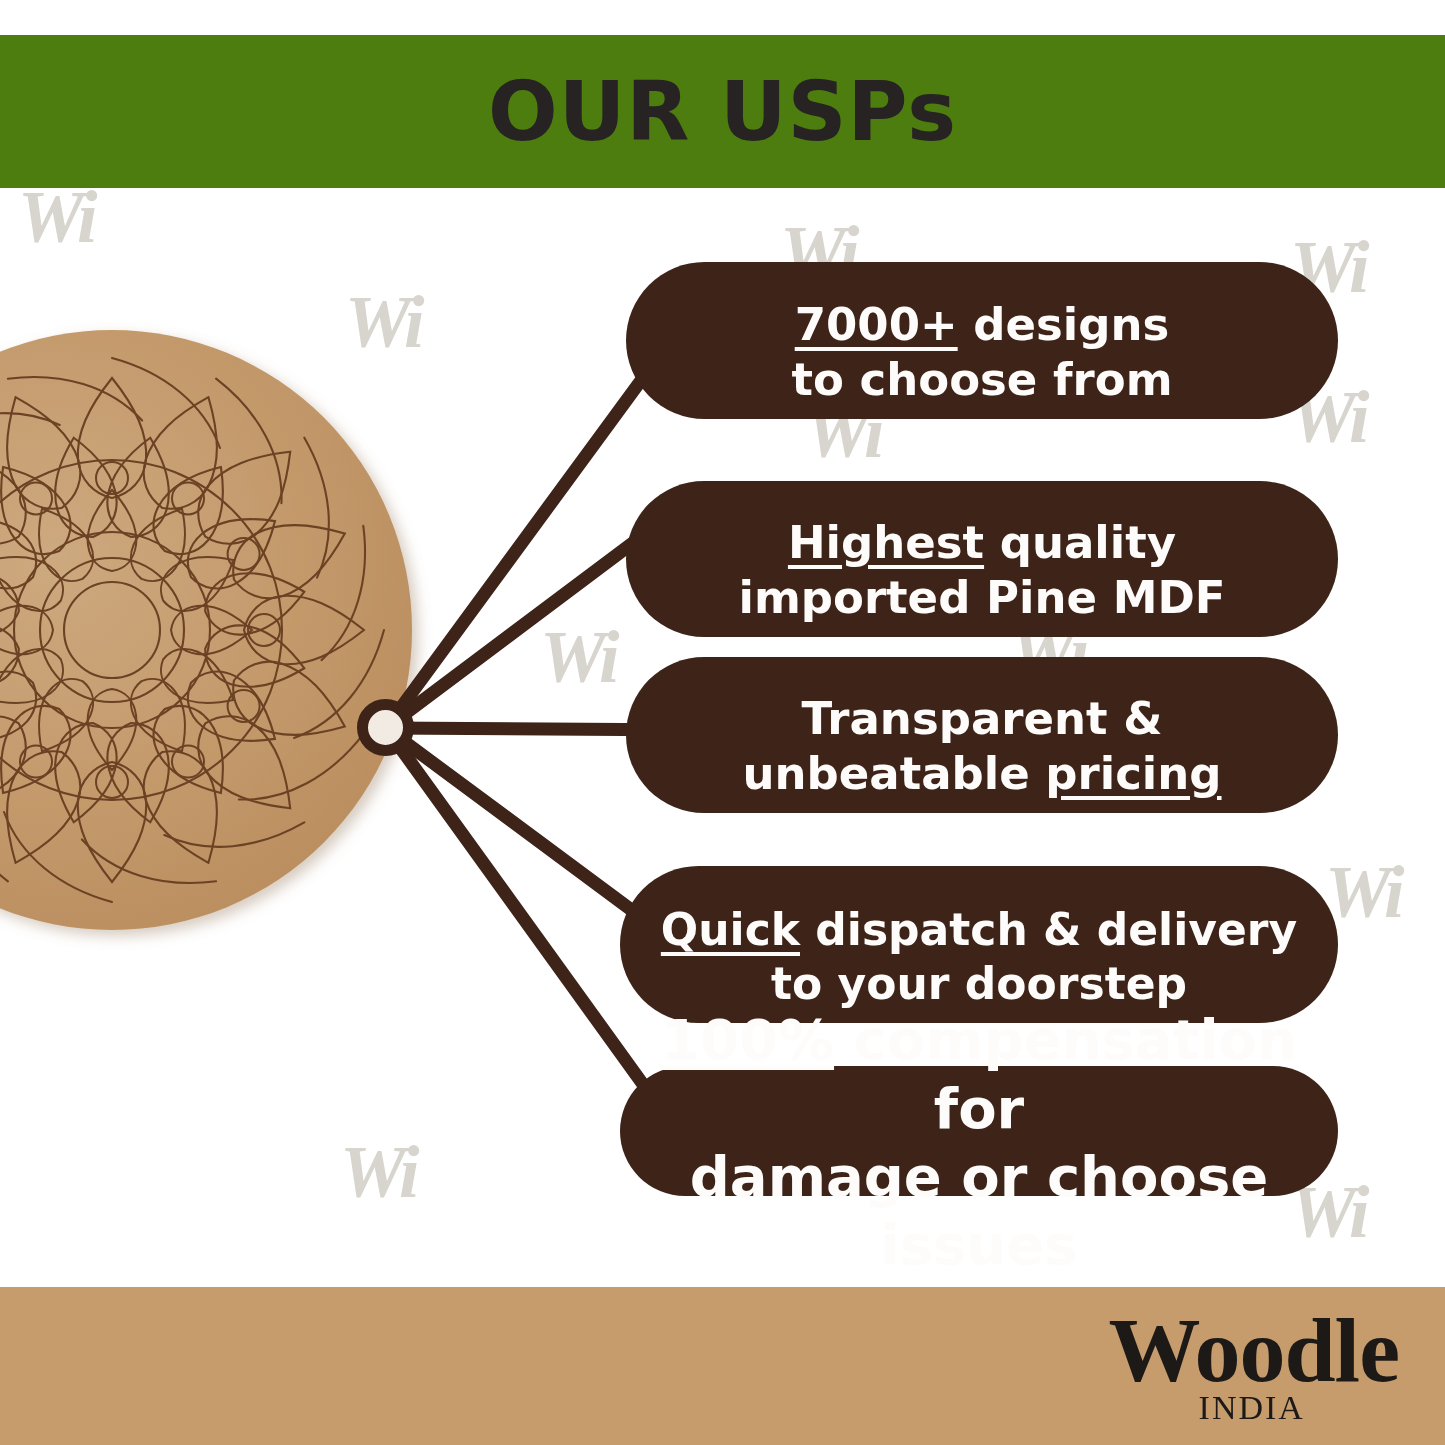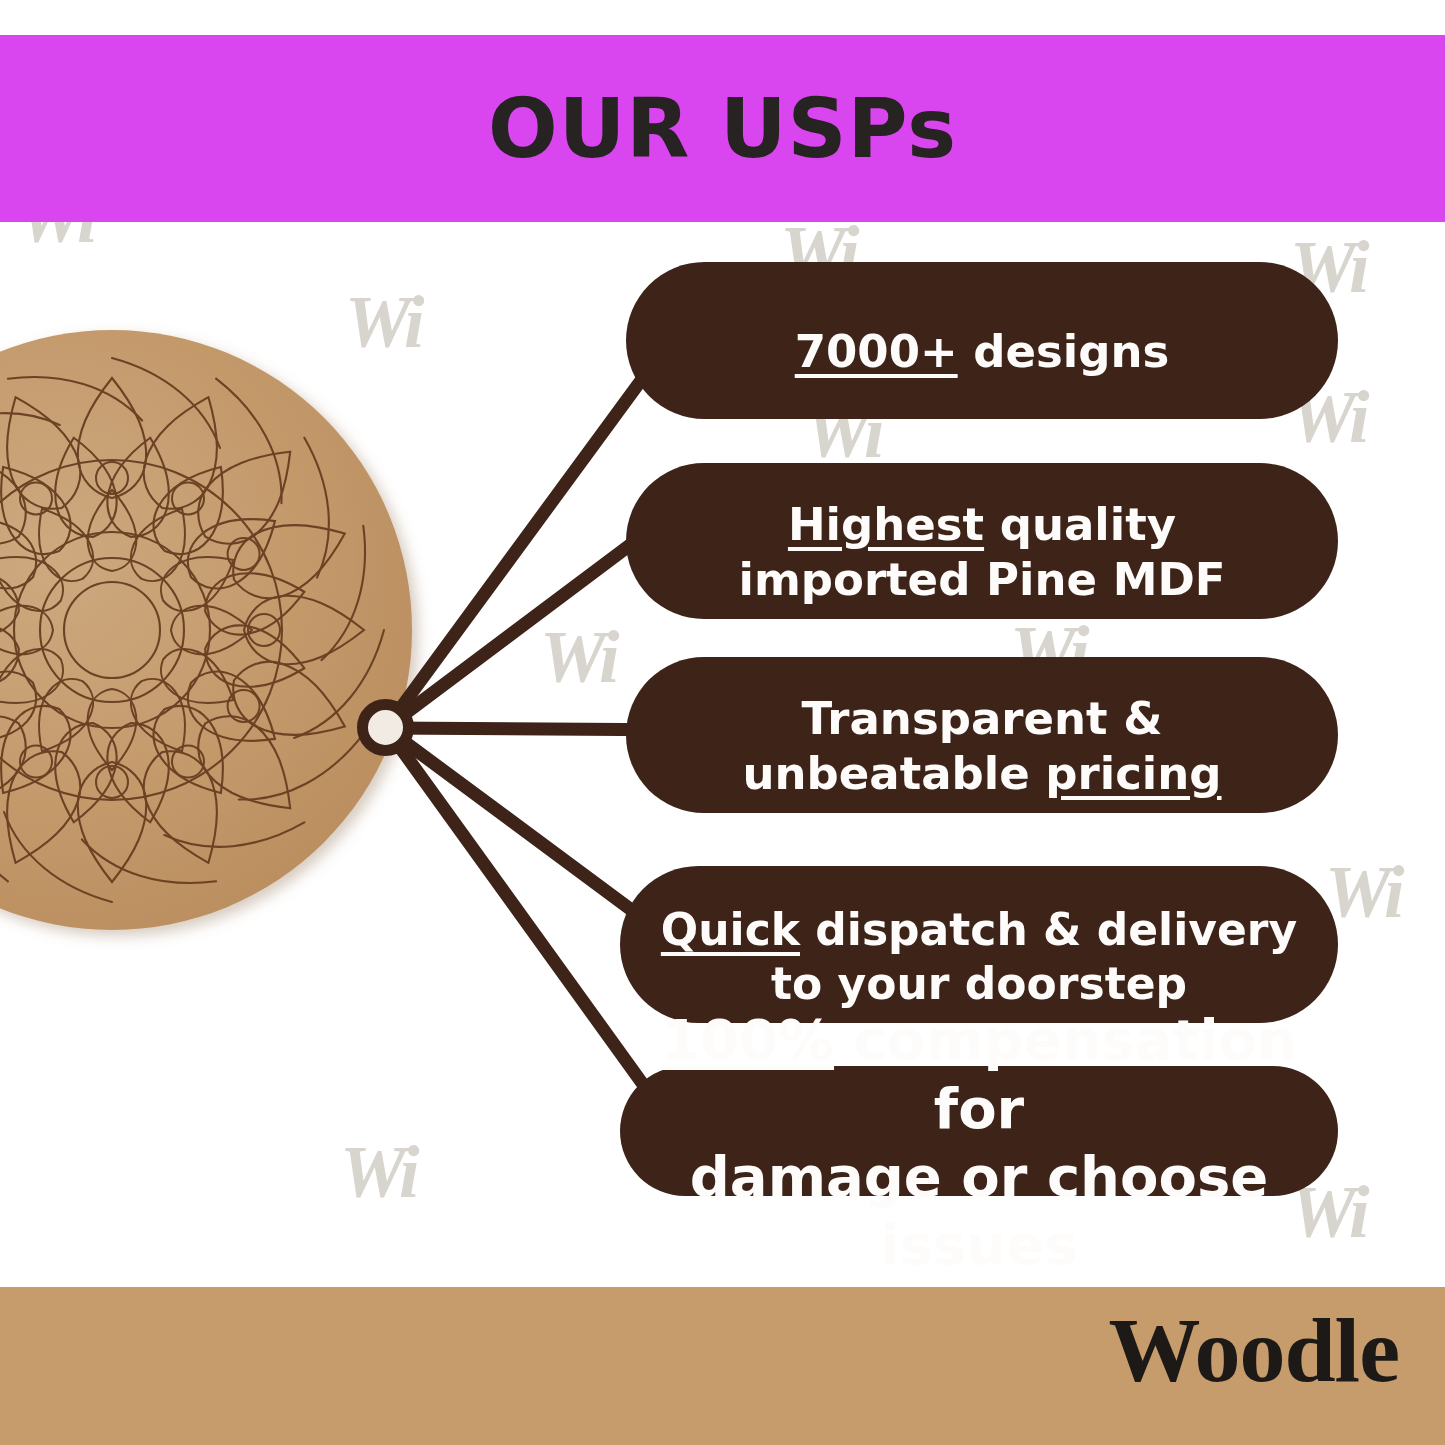--- a/index.html
+++ b/index.html
@@ -47,22 +47,22 @@
     width: 660px;
     height: 660px;
     z-index: 2;
   }
   #mandala-board svg { display: block; width: 100%; height: 100%; }
 
   
   #header-band {
     position: absolute;
     left: 0; top: 35px;
-    width: 1445px; height: 187px;
-    background: #d946ef;
+    width: 1445px; height: 153px;
+    background: #4d7c0f;
     z-index: 6;
     display: flex;
     align-items: center;
     justify-content: center;
   }
   #page-title {
     font-family: "DejaVu Sans", sans-serif;
     font-weight: 700;
     font-size: 82px;
     letter-spacing: 1px;
@@ -132,21 +132,21 @@
     padding: 0 24px;
   }
   .usp-pill .pill-text { display: block; margin-top: 24px; }
   .usp-pill u {
     text-decoration: underline;
     text-underline-offset: 7px;
     text-decoration-thickness: 4px;
   }
 
   #pill-0 { left: 626px; top: 262px;  width: 712px; height: 157px; }
-  #pill-1 { left: 626px; top: 463px;  width: 712px; height: 156px; }
+  #pill-1 { left: 626px; top: 481px;  width: 712px; height: 156px; }
   #pill-2 { left: 626px; top: 657px;  width: 712px; height: 156px; }
   #pill-3 { left: 620px; top: 866px;  width: 718px; height: 157px; font-size: 44px; }
   #pill-4 { left: 620px; top: 1066px; width: 718px; height: 130px; font-size: 56px; }
 
   
   #connector-hub {
     position: absolute;
     left: 357px; top: 699px;
     width: 57px; height: 57px;
     border-radius: 50%;
@@ -311,20 +311,21 @@
       <line x1="386" y1="728" x2="680" y2="946"></line>
       <line x1="386" y1="728" x2="686" y2="1144"></line>
     </g>
   </svg>
 
   <div id="pill-stack">
 
     <div class="usp-pill" id="pill-0">
       <span class="pill-text">
         <u>7000+</u><span> designs</span><br>
+        <span>to choose from</span>
       </span>
     </div>
 
     <div class="usp-pill" id="pill-1">
       <span class="pill-text">
         <u>Highest</u><span> quality</span><br>
         <span>imported Pine MDF</span>
       </span>
     </div>
 
@@ -352,16 +353,17 @@
 
   <div id="connector-hub"></div>
 
   <div id="header-band">
     <div id="page-title">OUR USPs</div>
   </div>
 
   <div id="footer-band">
     <div id="brand-logo">
       <span id="brand-name">Woodle</span>
+      <span id="brand-sub">INDIA</span>
     </div>
   </div>
 
 </div>
 
 </body></html>

